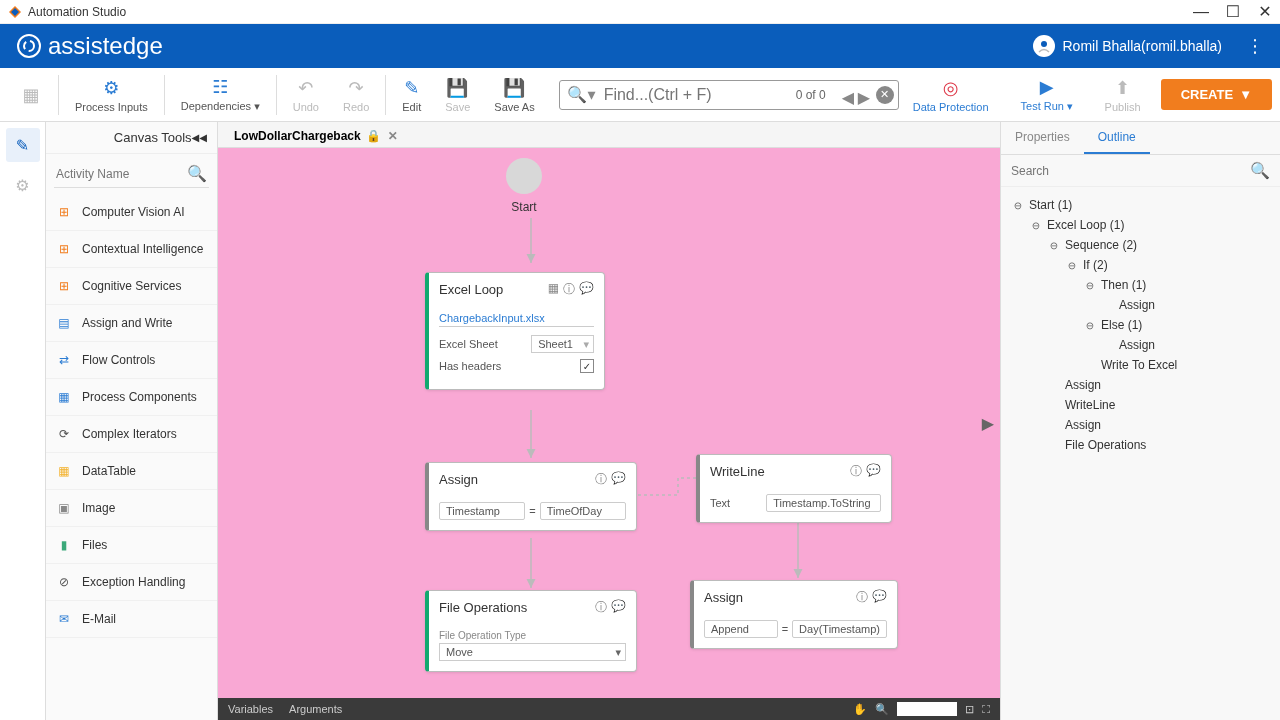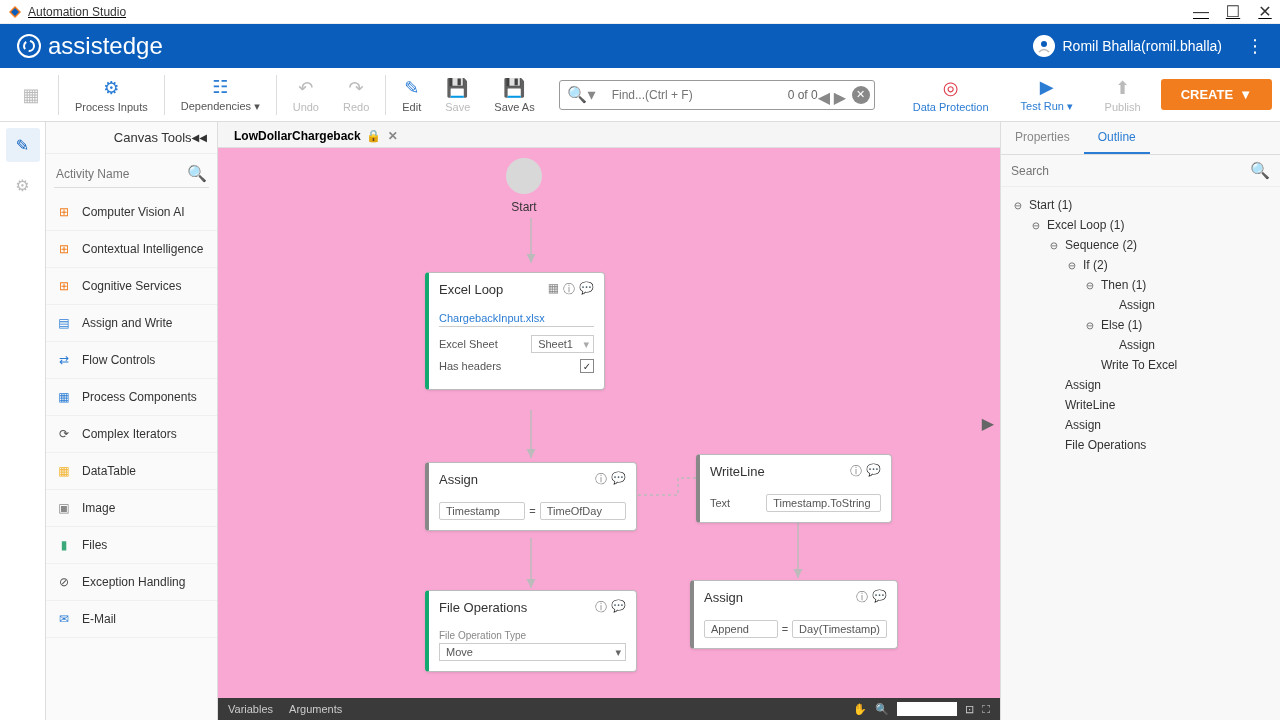--- a/index.html
+++ b/index.html
@@ -1,19 +1,19 @@
 <!DOCTYPE html>
 <html><head>
 <meta charset="utf-8">
 <style>
 * { margin: 0; padding: 0; box-sizing: border-box; font-family: "Segoe UI", Arial, sans-serif; }
 body { width: 1280px; height: 720px; overflow: hidden; background: #fff; }
 
 
-.titlebar { height: 24px; display: flex; align-items: center; padding: 0 8px; background: #fff; border-bottom: 1px solid #eee; text-decoration: underline; }
+.titlebar { height: 24px; display: flex; align-items: center; padding: 0 8px; background: #fff; border-bottom: 1px solid #eee; }
 .titlebar-icon { width: 14px; height: 14px; margin-right: 6px; display: inline-flex; align-items: center; justify-content: center; }
 .titlebar-title { font-size: 12px; color: #333; flex: 1; }
 .window-controls { display: flex; gap: 18px; }
 .window-btn { width: 14px; height: 14px; cursor: pointer; display: flex; align-items: center; justify-content: center; color: #333; }
 
 
 .header { height: 44px; background: #0a5dbb; display: flex; align-items: center; padding: 0 16px; color: #fff; }
 .logo { display: flex; align-items: center; font-size: 24px; font-weight: 300; }
 .logo-icon { width: 26px; height: 26px; margin-right: 6px; }
 .header-spacer { flex: 1; }
@@ -21,22 +21,22 @@
 .user-icon { width: 22px; height: 22px; background: #fff; border-radius: 50%; display: flex; align-items: center; justify-content: center; color: #0a5dbb; }
 .menu-dots { margin-left: 16px; font-size: 18px; cursor: pointer; }
 
 
 .toolbar { height: 54px; background: #fff; border-bottom: 1px solid #ddd; display: flex; align-items: center; padding: 0 8px; }
 .tool-group { display: flex; flex-direction: column; align-items: center; padding: 4px 12px; cursor: pointer; font-size: 11px; color: #555; }
 .tool-group.disabled { color: #bbb; }
 .tool-icon { font-size: 18px; margin-bottom: 2px; }
 .tool-sep { width: 1px; height: 40px; background: #ddd; margin: 0 4px; }
 .search-box { display: flex; align-items: center; border: 1px solid #999; border-radius: 3px; height: 30px; margin-left: 12px; padding: 0 4px; }
-.search-box input { border: none; outline: none; width: 180px; font-size: 12px; padding: 0 4px; margin-left: 8px; }
-.search-count { font-size: 12px; color: #666; margin: 0 0; }
+.search-box input { border: none; outline: none; width: 180px; font-size: 16px; padding: 0 4px; }
+.search-count { font-size: 12px; color: #666; margin: 0 16px; }
 .search-nav { display: flex; align-items: center; gap: 2px; }
 .search-arrow { width: 14px; height: 14px; color: #888; cursor: pointer; }
 .search-close { width: 18px; height: 18px; background: #888; border-radius: 50%; color: #fff; display: flex; align-items: center; justify-content: center; font-size: 11px; margin-left: 4px; cursor: pointer; }
 .toolbar-spacer { flex: 1; }
 .right-tools { display: flex; align-items: center; gap: 8px; }
 .create-btn { background: #f17d1e; color: #fff; padding: 8px 20px; border-radius: 3px; font-size: 13px; font-weight: 600; cursor: pointer; display: flex; align-items: center; gap: 6px; }
 
 
 .main { display: flex; height: calc(720px - 24px - 44px - 54px); }
 .side-rail { width: 46px; background: #fff; border-right: 1px solid #ddd; display: flex; flex-direction: column; align-items: center; padding-top: 6px; gap: 6px; }

